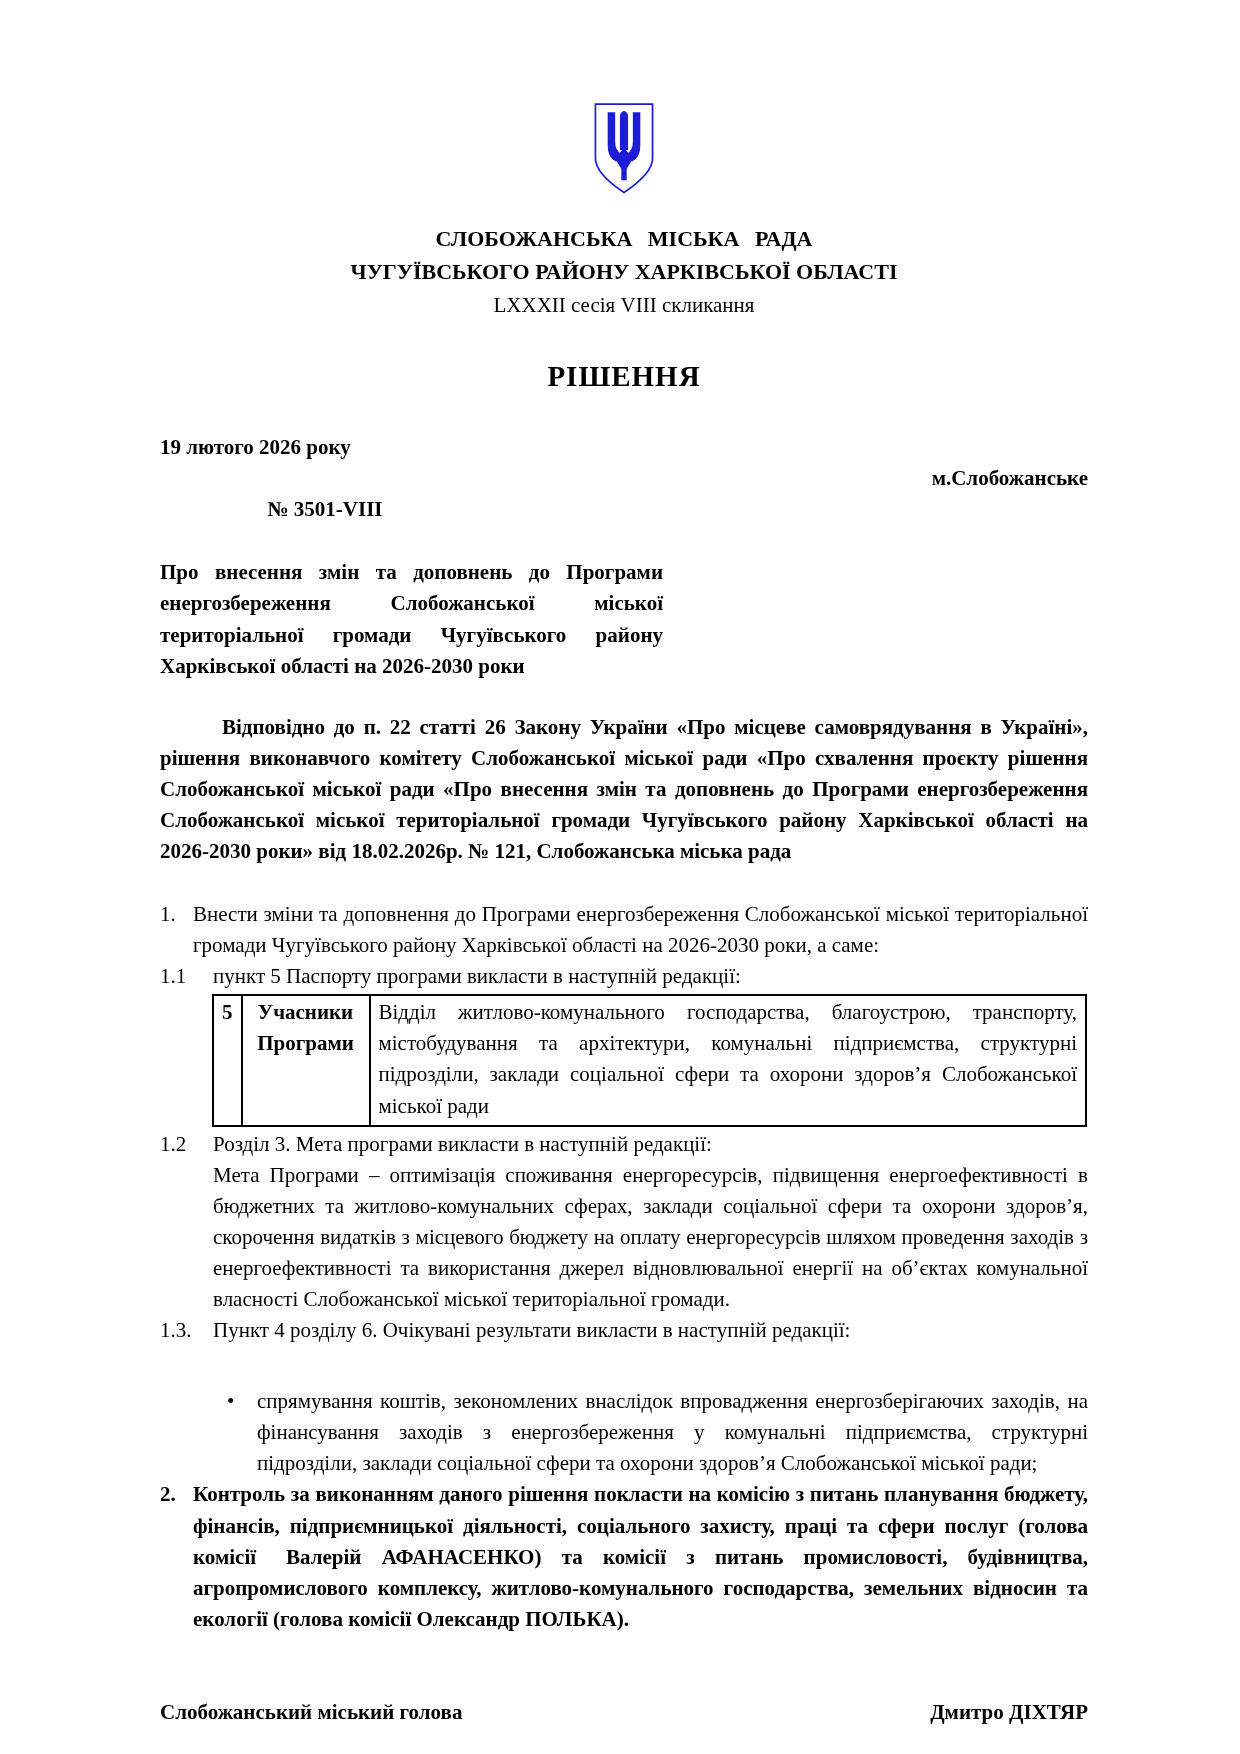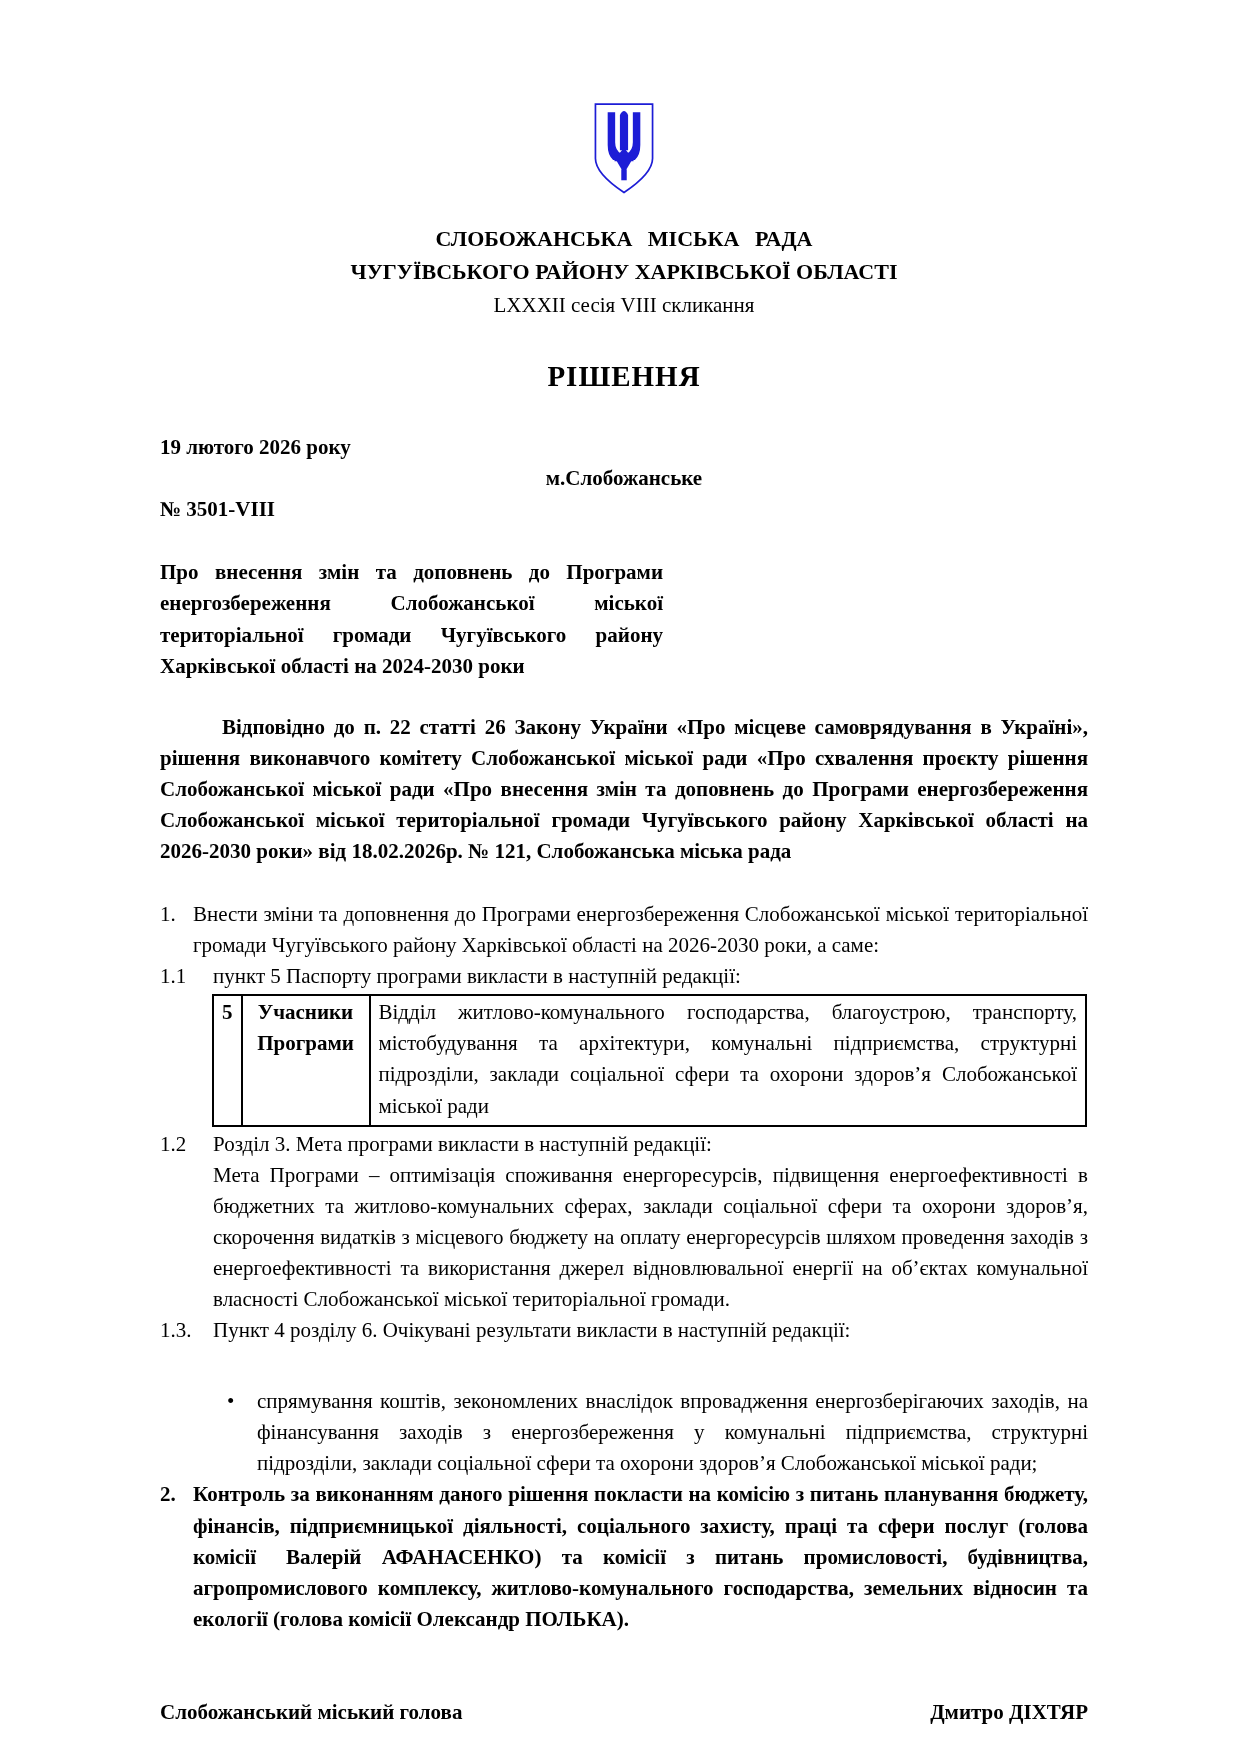--- a/index.html
+++ b/index.html
@@ -19,22 +19,22 @@
   .emblem-wrap { text-align: center; }
   .emblem-wrap svg { width: 68px; height: 98px; display: inline-block; }
   .org-line1 { text-align: center; font-weight: bold; font-size: 22px; word-spacing: 10px; margin-top: 16px; }
   .org-line2 { text-align: center; font-weight: bold; font-size: 22px; }
   .session-line { text-align: center; font-size: 21px; margin-top: 2px; }
   .doc-type { text-align: center; font-weight: bold; font-size: 29px; letter-spacing: 1px; margin-top: 34px; }
 
   
   .meta-row { display: flex; margin-top: 34px; font-weight: bold; flex-direction: column; }
   .meta-row .m-date { width: 330px; }
-  .meta-row .m-place { flex: 1; text-align: center; }
-  .meta-row .m-number { width: 330px; text-align: left; }
+  .meta-row .m-place { flex: 1; text-align: right; }
+  .meta-row .m-number { width: 330px; text-align: center; }
 
   
   .subject {
     margin-top: 32px; width: 503px;
     font-weight: bold; text-align: justify;
   }
 
   
   .preamble {
     margin-top: 30px; text-align: justify; font-weight: bold;
@@ -101,21 +101,21 @@
   <div class="org-line2">ЧУГУЇВСЬКОГО РАЙОНУ ХАРКІВСЬКОЇ ОБЛАСТІ</div>
   <div class="session-line">LXXXII сесія VIII скликання</div>
   <div class="doc-type">РІШЕННЯ</div>
 
   <div class="meta-row">
     <div class="m-date">19 лютого 2026 року</div>
     <div class="m-place">м.Слобожанське</div>
     <div class="m-number">№ 3501-VIII</div>
   </div>
 
-  <div class="subject">Про внесення змін та доповнень до  Програми енергозбереження Слобожанської міської територіальної громади Чугуївського району Харківської області на 2024-2030 роки</div>
+  <div class="subject">Про внесення змін та доповнень до  Програми енергозбереження Слобожанської міської територіальної громади Чугуївського району Харківської області на 2026-2030 роки</div>
 
   <div class="preamble"><span class="indent"></span><span>Відповідно до п. 22 статті 26 Закону України «Про місцеве самоврядування в Україні», рішення виконавчого комітету Слобожанської  міської ради «Про схвалення проєкту рішення Слобожанської міської ради «Про внесення змін та доповнень до  Програми енергозбереження Слобожанської міської територіальної громади Чугуївського району Харківської області на 2026-2030 роки» від 18.02.2026р. № 121, Слобожанська міська рада</span></div>
 
 
   <div class="item item-1">
     <span class="num">1.</span>
     <div class="txt">Внести зміни та доповнення  до Програми енергозбереження Слобожанської міської територіальної громади Чугуївського району Харківської області на 2026-2030 роки, а саме:</div>
   </div>
 
   <div class="item item-11">

